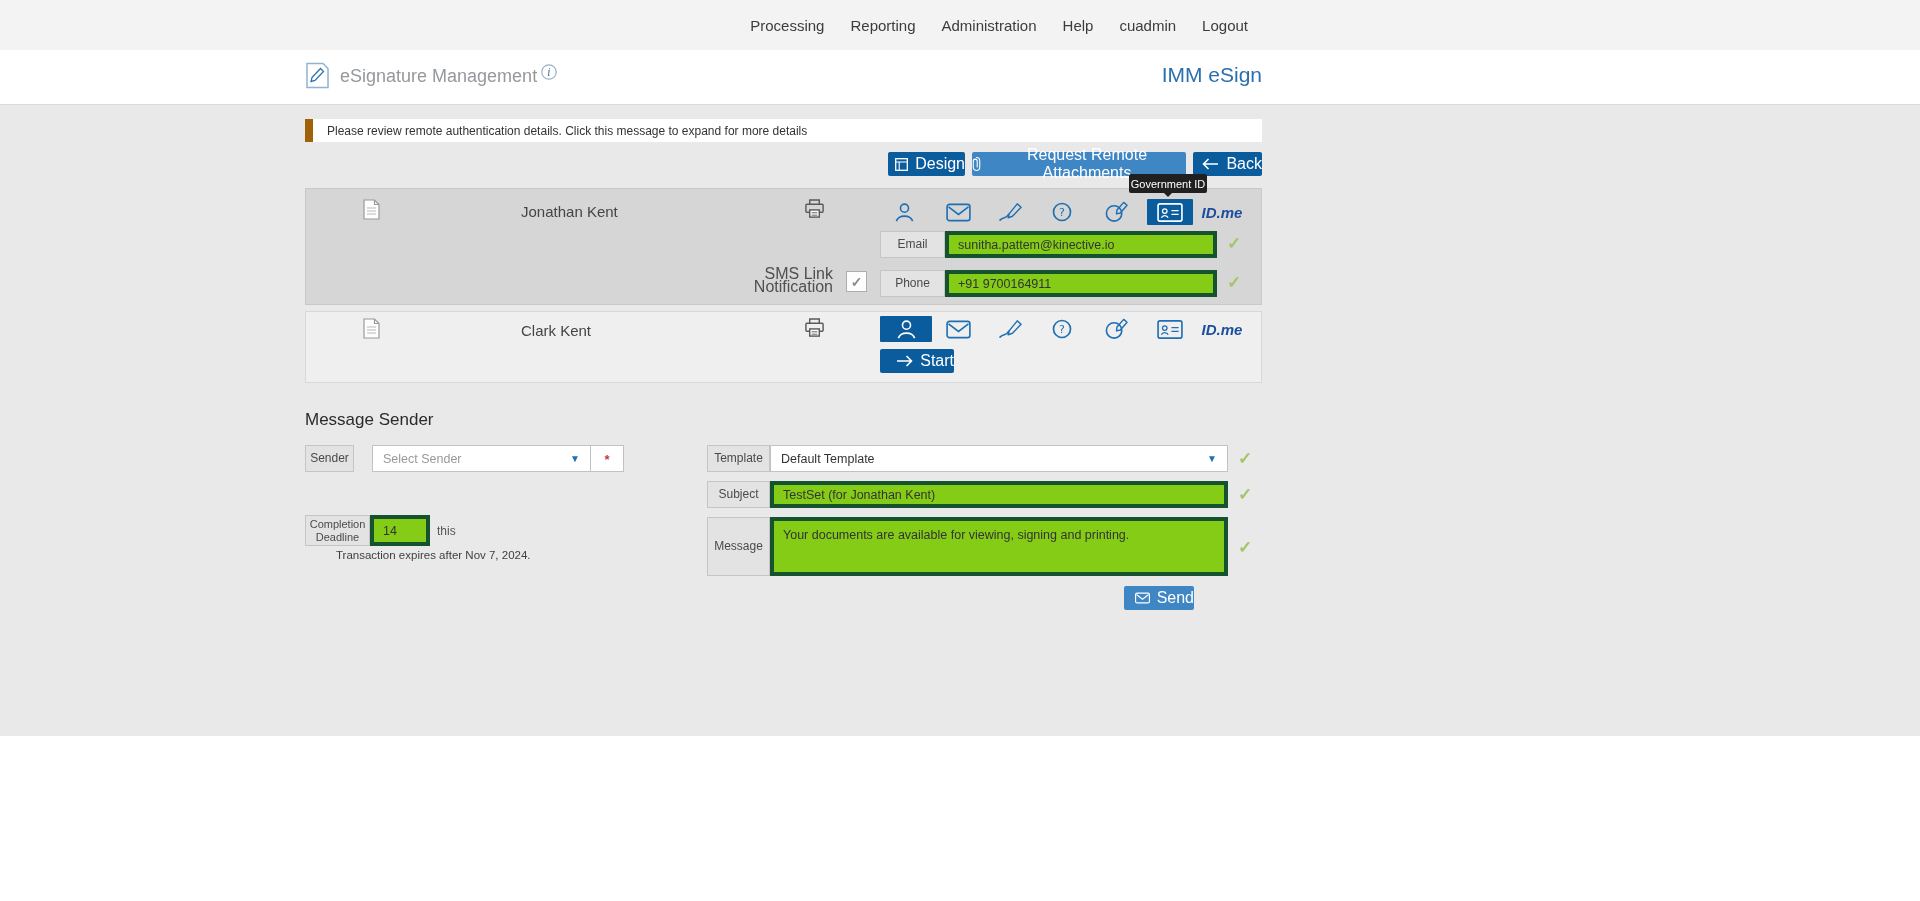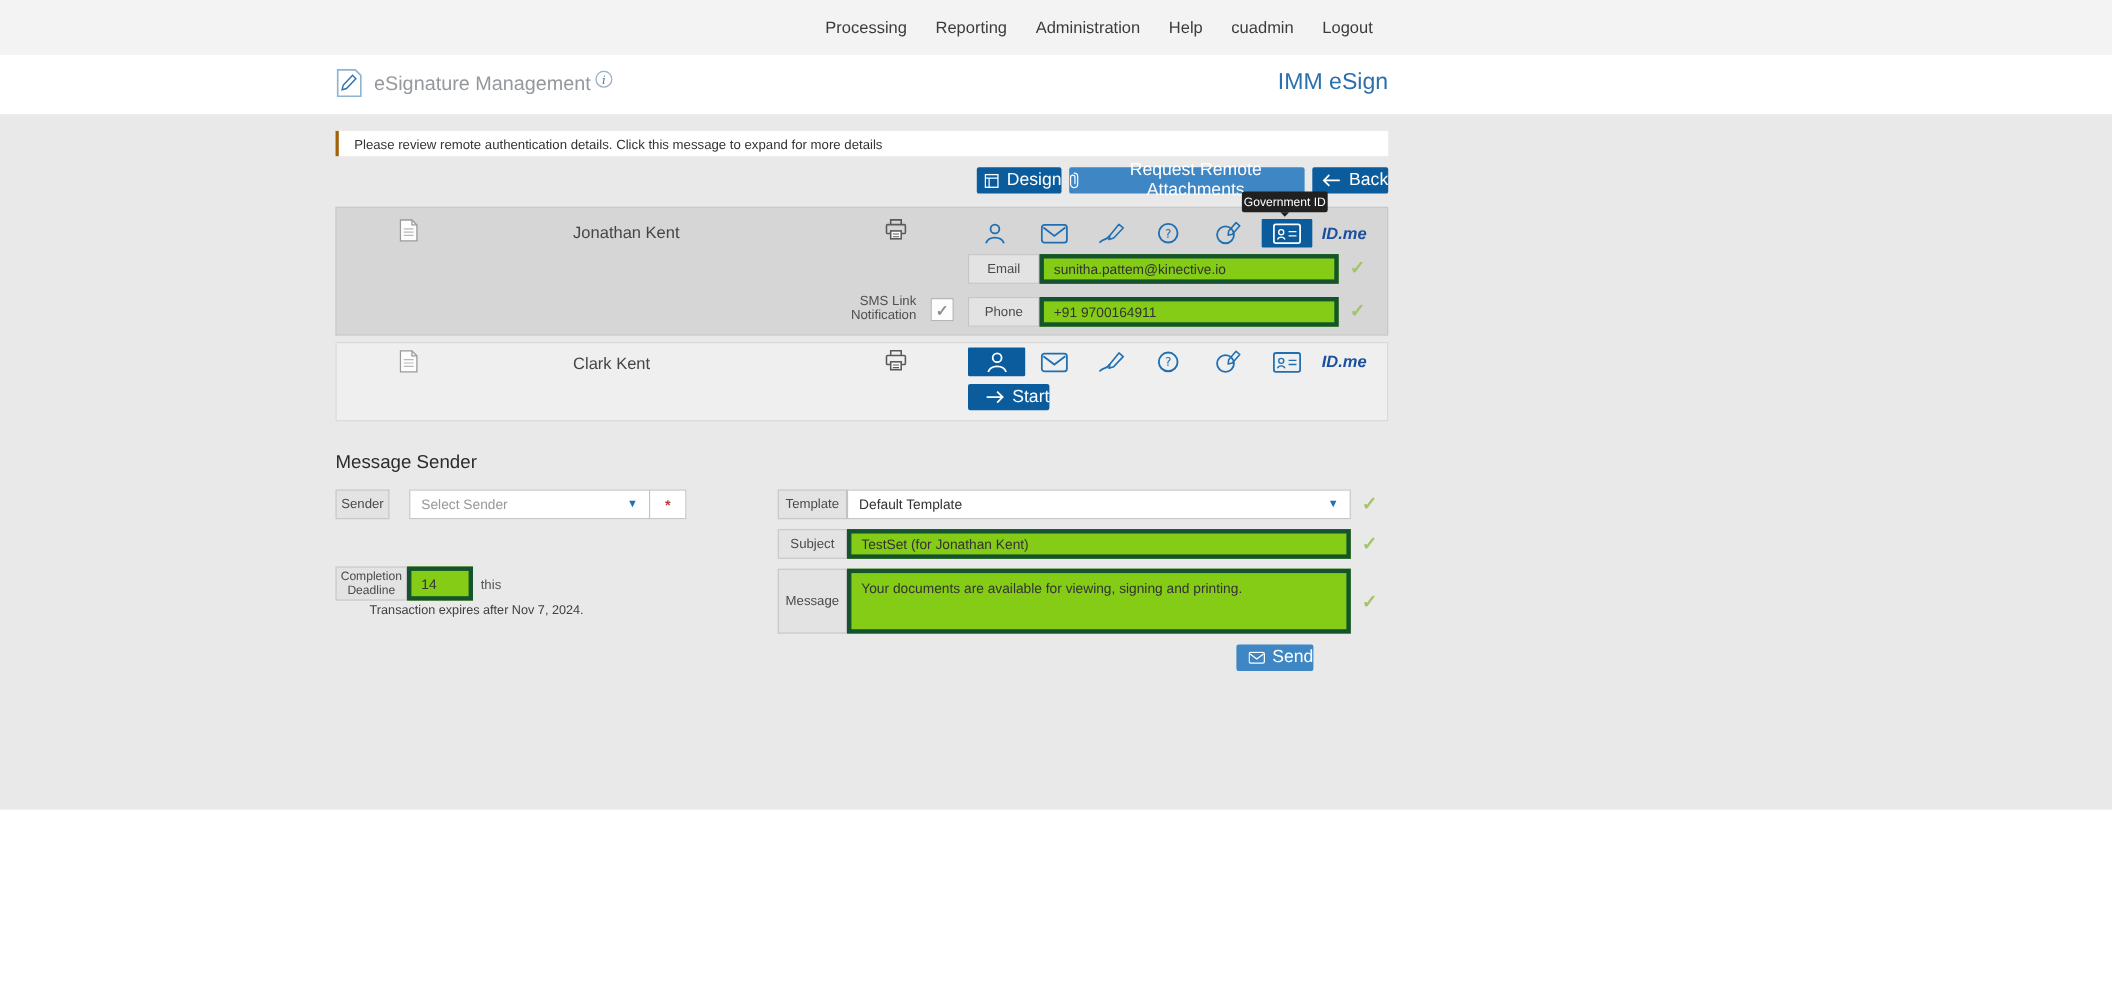--- a/index.html
+++ b/index.html
@@ -6,40 +6,40 @@
   html,body{width:1920px;height:901px}
   body{position:relative;font-family:"Liberation Sans",sans-serif;background:#fff;overflow:hidden;font-size:13px;color:#333}
   .abs{position:absolute}
   .topbar{left:0;top:0;width:1920px;height:50px;background:#f3f3f3}
   .nav{top:0;right:672px;height:50px;display:flex;align-items:center;gap:26px}
   .nav a{font-size:15px;color:#3c3c3c;text-decoration:none;cursor:pointer;white-space:nowrap}
   .header{top:50px;left:0;width:1920px;height:55px;background:#fff;border-bottom:1px solid #dcdcdc}
   .page-title{left:340px;top:66px;font-size:18px;color:#95989c}
   .brand{top:63px;right:658px;font-size:21px;color:#2b6fad}
   .graybg{top:105px;left:0;width:1920px;height:631px;background:#e9e9e9}
-  .notif{left:305px;top:119px;width:957px;height:23px;background:#fff;border-left:3px solid #a16207;display:flex;align-items:center;padding-left:14px;font-size:12px;color:#333;cursor:pointer}
+  .notif{left:305px;top:119px;width:957px;height:23px;background:#fff;border-left:8px solid #a16207;display:flex;align-items:center;padding-left:14px;font-size:12px;color:#333;cursor:pointer}
   .btn{position:absolute;display:flex;align-items:center;justify-content:flex-end;gap:7px;color:#fff;font-size:16px;border-radius:2px;cursor:pointer;border:none;font-family:inherit}
   .btn-dark{background:#0b5c9d}
   .btn-light{background:#3e86c4}
   .tooltip{left:1129px;top:174px;width:78px;height:19px;background:#202020;color:#fff;font-size:11px;border-radius:2px;display:flex;align-items:center;justify-content:center;z-index:6}
   .tooltip:after{content:"";position:absolute;top:19px;left:35px;border:4px solid transparent;border-top-color:#202020}
   .rowcard{left:305px;width:957px;position:absolute}
   .row1{top:188px;height:117px;background:#d6d6d6;border:1px solid #c8c8c8}
   .row2{top:311px;height:72px;background:#efefef;border:1px solid #d8d8d8}
   .rname{position:absolute;font-size:15px;color:#454545}
   .iconslot{position:absolute;width:46px;height:26px;display:flex;align-items:center;justify-content:center;color:#1f6fb2;cursor:pointer}
   .iconslot.sel{background:#0b5c9d;color:#fff;border-radius:1px}
   .idme{font-style:italic;font-weight:bold;color:#1b4e9e;font-size:15px}
   .fieldlabel{position:absolute;background:#e3e3e3;border:1px solid #c5c5c5;color:#4a4a4a;font-size:12px;display:flex;align-items:center;justify-content:center;text-align:center;line-height:13px}
   .tinput{position:absolute;background:#84cc16;border:4px solid #14532d;font-size:12.5px;color:#333;padding:0 9px;font-family:inherit;outline:none}
   .check{position:absolute;color:#a5c469;font-size:17px;font-weight:bold}
   .dropdown{position:absolute;background:#fff;border:1px solid #c2c2c2;display:flex;align-items:center;padding:0 10px;font-size:12.5px;color:#333;cursor:pointer}
   .caret{margin-left:auto;color:#1f6fb2;font-size:10px}
   .placeholder{color:#999}
-  .smslabel{position:absolute;left:437px;top:78px;width:90px;text-align:right;font-size:12px;color:#4f4f4f;line-height:13px}
+  .smslabel{position:absolute;left:437px;top:78px;width:90px;text-align:right;font-size:16px;color:#4f4f4f;line-height:13px}
   .checkbox{position:absolute;left:540px;top:82px;width:21px;height:21px;background:#fdfdfd;border:1px solid #adadad;display:flex;align-items:center;justify-content:center;color:#8c8c8c;font-size:14px;font-weight:bold;cursor:pointer}
   .mdheading{left:305px;top:410px;font-size:17px;color:#2b2b2b}
   .note{position:absolute;font-size:11.5px;color:#3f3f3f}
   textarea.tinput{resize:none;padding:6px 9px;line-height:1.35}
   .reqbox{position:absolute;background:#fff;border:1px solid #c2c2c2;display:flex;align-items:flex-start;justify-content:center;color:#c43a3a;font-size:13px;font-weight:bold}
 </style>
 </head>
 <body>
 
 <div class="abs topbar"></div>

